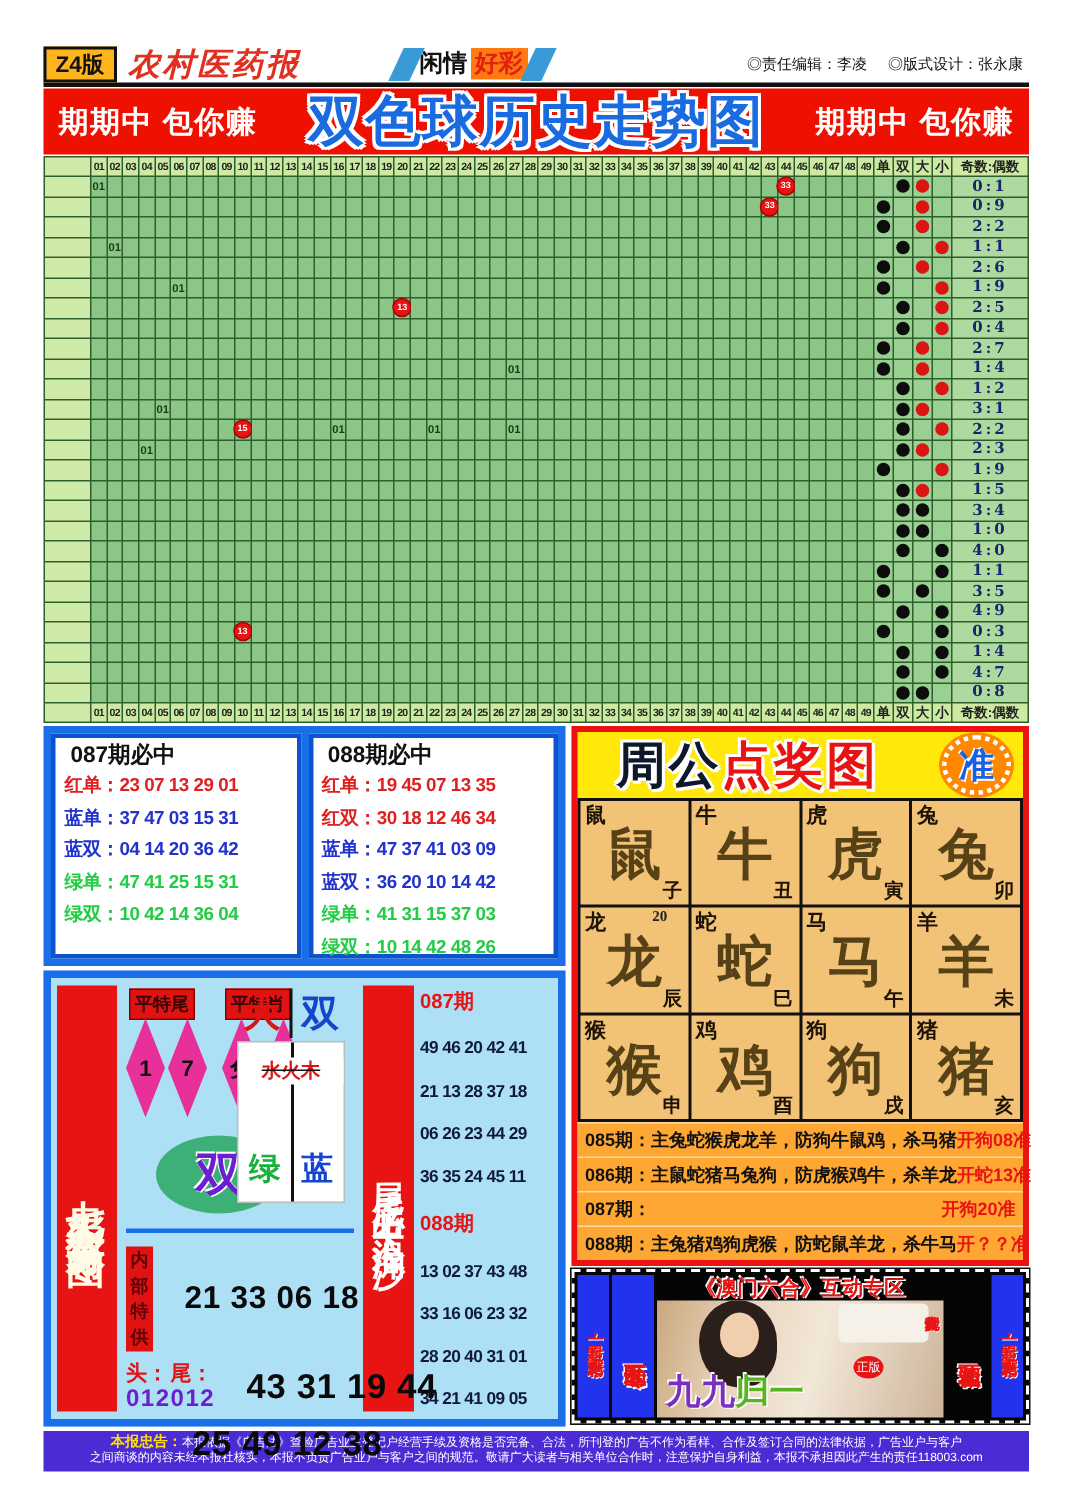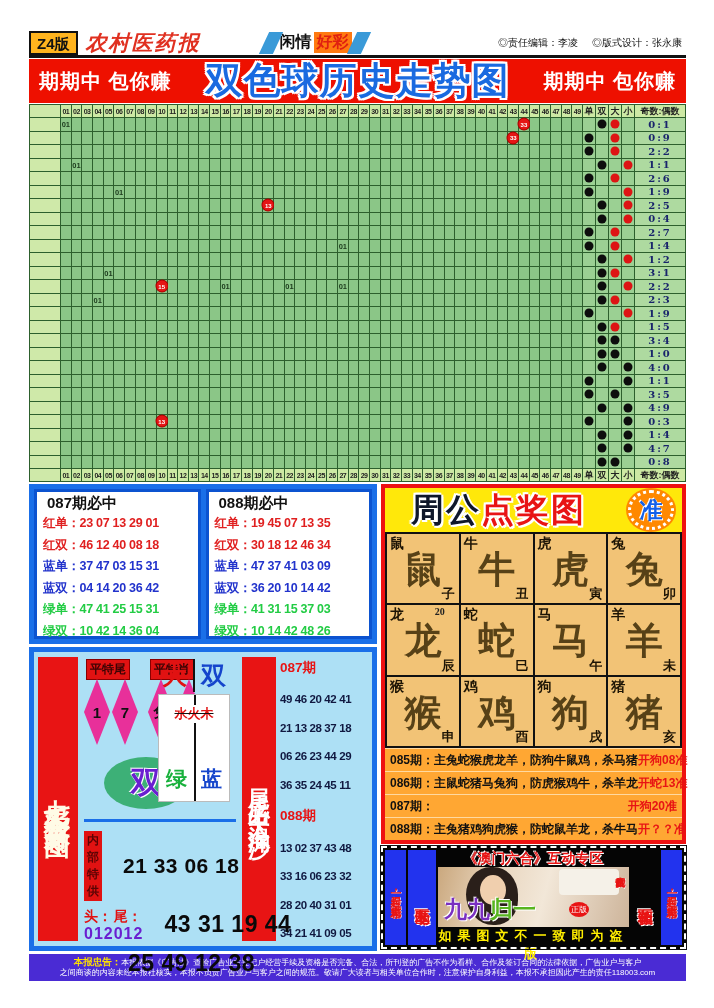--- a/index.html
+++ b/index.html
@@ -112,21 +112,21 @@
   .iz-center { flex:1; display:flex; flex-direction:column; }
   .iz-title { text-align:center; font-size:14px; font-weight:900; color:#e81414; text-shadow:1px 1px 0 #fff,-1px -1px 0 #fff; height:17px; }
   .photo { flex:1; position:relative; background:linear-gradient(105deg,#caa87e 0%,#e9d6bf 30%,#f2e7d8 55%,#cdb49a 100%); overflow:hidden; }
   .photo .hair { position:absolute; left:28px; top:0px; width:52px; height:58px; background:#2a1f1a; border-radius:50% 50% 45% 55%; }
   .photo .face { position:absolute; left:42px; top:8px; width:26px; height:30px; background:#f0cfae; border-radius:50%; }
   .photo .pillow { position:absolute; right:10px; top:2px; width:60px; height:26px; background:#f5f1e8; border-radius:4px; }
   .photo .brand { position:absolute; left:6px; bottom:2px; font-size:23px; font-weight:900; white-space:nowrap; }
   .photo .brand .p1 { color:#7a2fc0; text-shadow:1px 1px 0 #fff,-1px -1px 0 #fff; }
   .photo .brand .p2 { color:#58b520; text-shadow:1px 1px 0 #fff,-1px -1px 0 #fff;margin-top:48px; }
   .photo .sidevert { position:absolute; right:2px; top:2px; writing-mode:vertical-rl; text-orientation:upright; font-size:10px; font-weight:900; color:#e81414; text-shadow:0.5px 0.5px 0 #fff; }
-  .photo .zheng { position:absolute; right:40px; bottom:10px; background:#e81414; color:#fff; font-size:8px; border-radius:50%; padding:2px 2px;text-align:center; }
+  .photo .zheng { position:absolute; right:40px; bottom:26px; background:#e81414; color:#fff; font-size:8px; border-radius:50%; padding:2px 2px;text-align:center; }
   .iz-bottom { height:18px; text-align:center; color:#ffee00; font-weight:900; font-size:13px; letter-spacing:6px; }
 
   
   .footer { margin-top:3px; height:27px; background:#4a2bd4; color:#fff; font-size:8px; text-align:center; padding-top:3px; line-height:10px; }
   .footer .warn { color:#ffe000; font-weight:bold; font-size:9.5px; }
 </style>
 </head>
 <body>
 
 <div class="content">
@@ -1827,21 +1827,20 @@
       <div class="hd ratio-h">奇数:偶数</div>
     </div>
 
   <div class="below">
     <div class="left-col">
 
       <div class="pred-zone" id="pred-zone">
           <div class="pbox">
             <div class="ptitle">087期必中</div>
             <div class="pline red"><span>红单：</span><span>23 07 13 29 01</span></div>
-            <div class="pline red"><span>红双：</span><span>46 12 40 08 18</span></div>
             <div class="pline blue"><span>蓝单：</span><span>37 47 03 15 31</span></div>
             <div class="pline blue"><span>蓝双：</span><span>04 14 20 36 42</span></div>
             <div class="pline green"><span>绿单：</span><span>47 41 25 15 31</span></div>
             <div class="pline green"><span>绿双：</span><span>10 42 14 36 04</span></div>
           </div>
           <div class="pbox">
             <div class="ptitle">088期必中</div>
             <div class="pline red"><span>红单：</span><span>19 45 07 13 35</span></div>
             <div class="pline red"><span>红双：</span><span>30 18 12 46 34</span></div>
             <div class="pline blue"><span>蓝单：</span><span>47 37 41 03 09</span></div>
@@ -2019,21 +2018,20 @@
           <div class="photo">
             <div class="hair"></div>
             <div class="face"></div>
             <div class="pillow"></div>
             <div class="brand">
               <span class="p1">九九</span><span class="p2">归一</span>
             </div>
             <div class="sidevert">靓女传真</div>
             <div class="zheng">正版</div>
           </div>
-          <div class="iz-bottom">如果图文不一致即为盗版</div>
         </div>
         <div class="iz-strip iz-inner-r">互相验证</div>
         <div class="iz-strip iz-blue">一起看，更精彩！</div>
       </div>
     </div>
   </div>
 
   <div class="footer">
     <div><span class="warn">本报忠告：</span><span>本报依据《广告法》查验广告业主登记户经营手续及资格是否完备、合法，所刊登的广告不作为看样、合作及签订合同的法律依据，广告业户与客户</span></div>
     <div><span>之间商谈的内容未经本报社核实，本报不负责广告业户与客户之间的规范。敬请广大读者与相关单位合作时，注意保护自身利益，本报不承担因此产生的责任118003.com</span></div>

